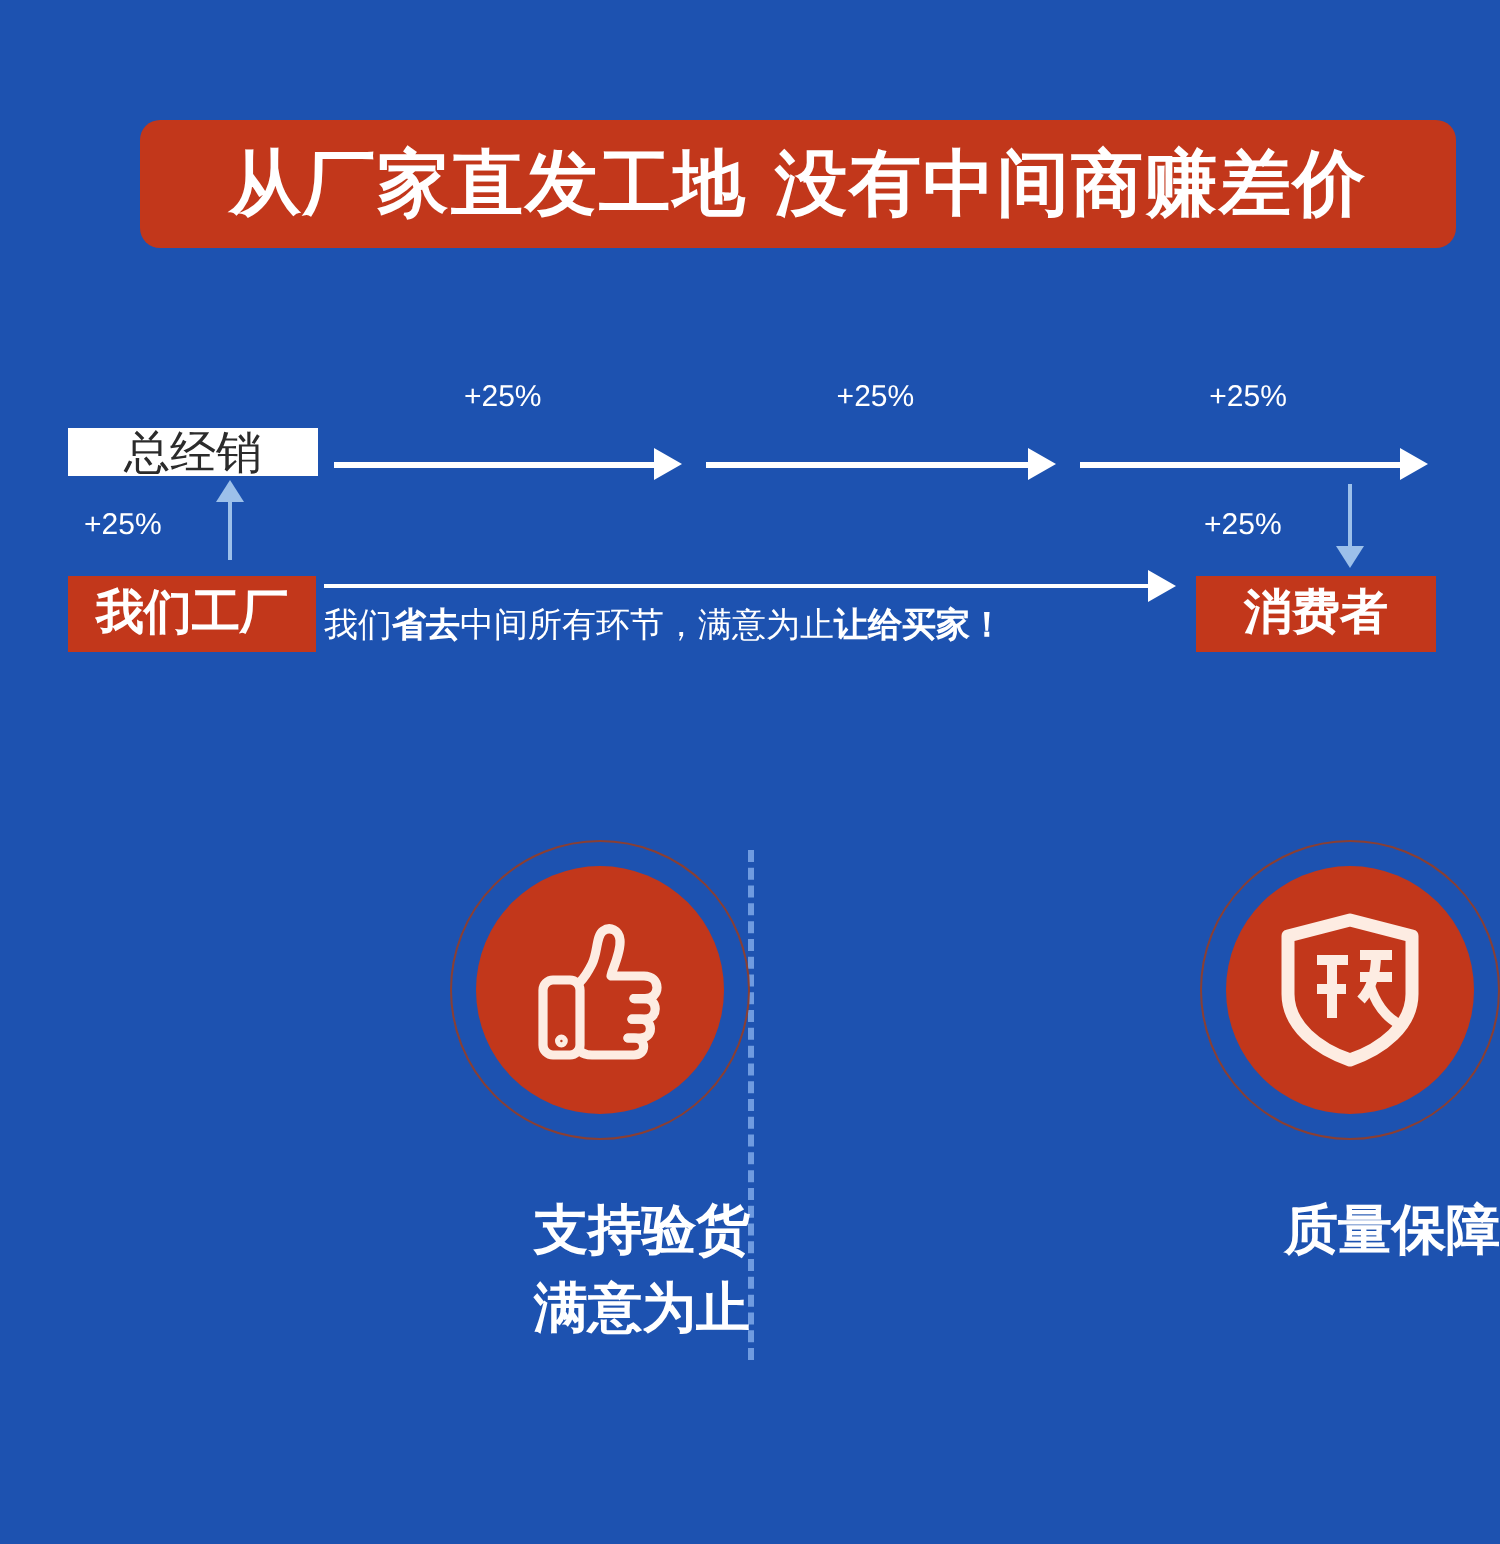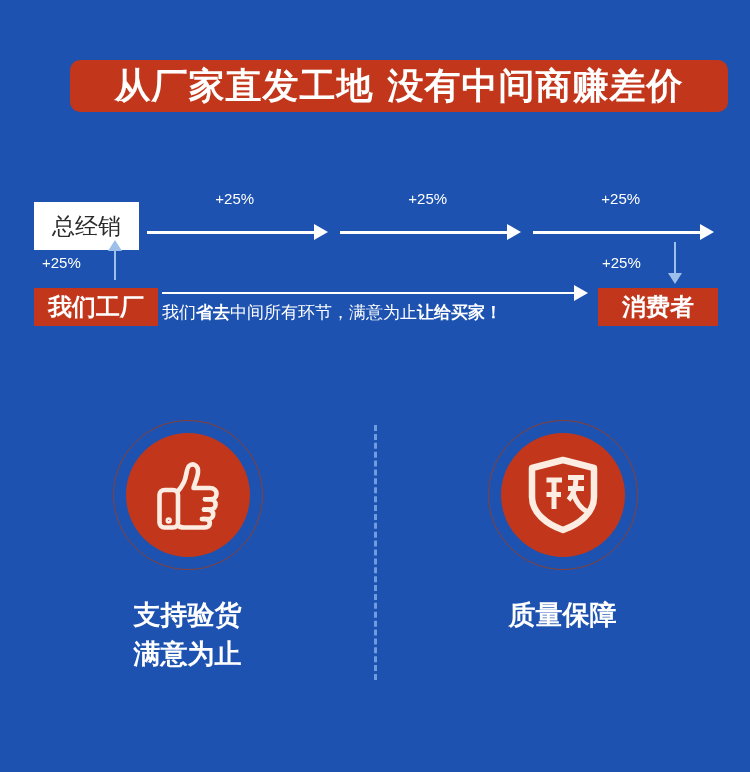--- a/index.html
+++ b/index.html
@@ -19,21 +19,21 @@
   .banner-wrap {
     position: absolute;
     left: 0;
     top: 60px;
     width: 750px;
     display: flex;
     justify-content: center;
   }
   .banner {
     width: 658px;
-    height: 52px;
+    height: 64px;
     background: #c2371b;
     border-radius: 10px;
     display: flex;
     align-items: center;
     justify-content: center;
     margin-left: 48px;
   }
   .banner-text {
     color: #ffffff;
     font-size: 36px;
@@ -58,25 +58,25 @@
     position: absolute;
     left: 34px;
     top: 26px;
     width: 684px;
     height: 40px;
     display: flex;
     align-items: center;
   }
   .wbox {
     background: #ffffff;
-    height: 48px;
-    display: flex;
-    align-items: center;
-    justify-content: center;
-    padding: 0 18px;
+    height: 24px;
+    display: flex;
+    align-items: center;
+    justify-content: center;
+    padding: 0 28px;
     box-sizing: border-box;
   }
   .wbox span {
     color: #2b2b2b;
     font-size: 23px;
     line-height: 1;
     white-space: nowrap;
   }
   .arrow-seg {
     position: relative;
@@ -230,21 +230,21 @@
     left: 0;
     top: 420px;
     width: 750px;
     height: 280px;
     display: flex;
   }
   .feature {
     flex: 1 1 50%;
     display: flex;
     flex-direction: column;
-    align-items: center;
+    align-items: flex-end;
   }
   .circle-outer {
     width: 150px;
     height: 150px;
     border-radius: 50%;
     border: 1px solid #8a3f33;
     display: flex;
     align-items: center;
     justify-content: center;
     box-sizing: border-box;

